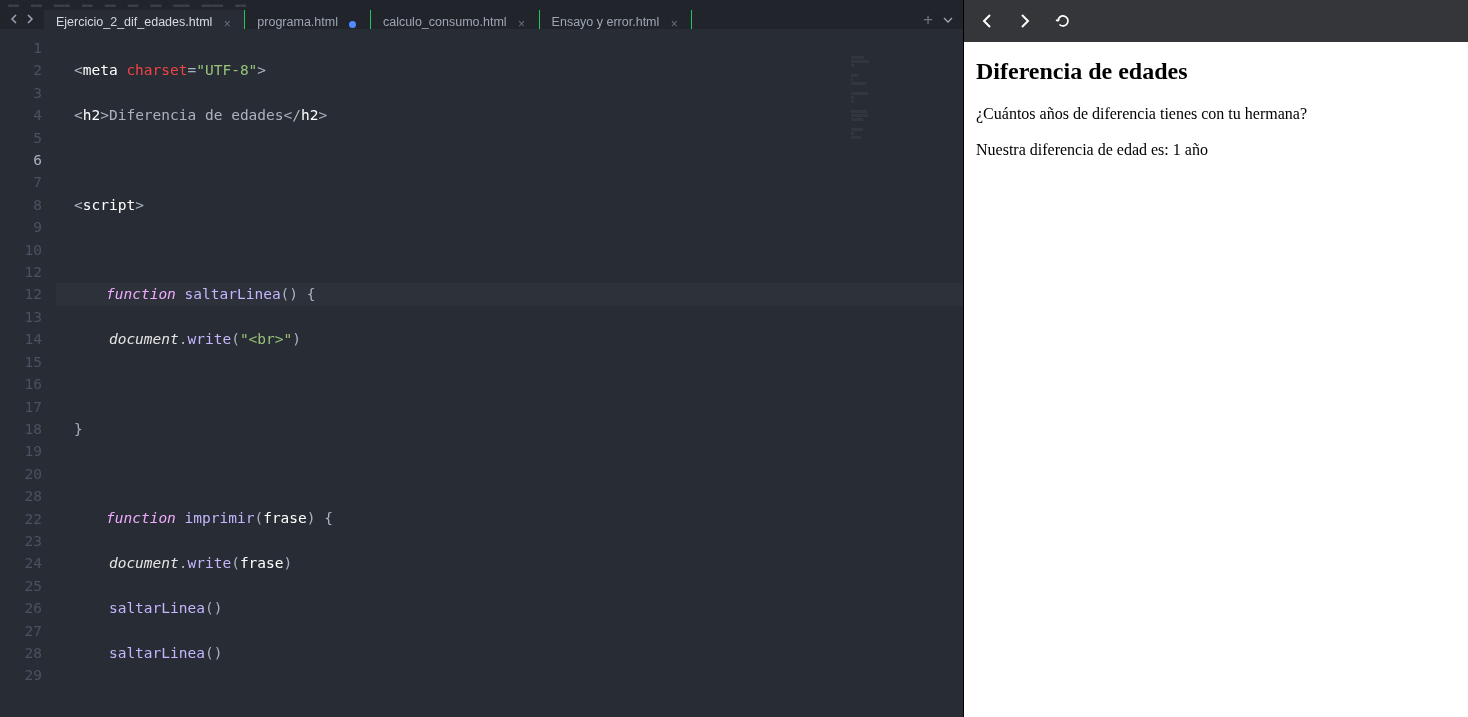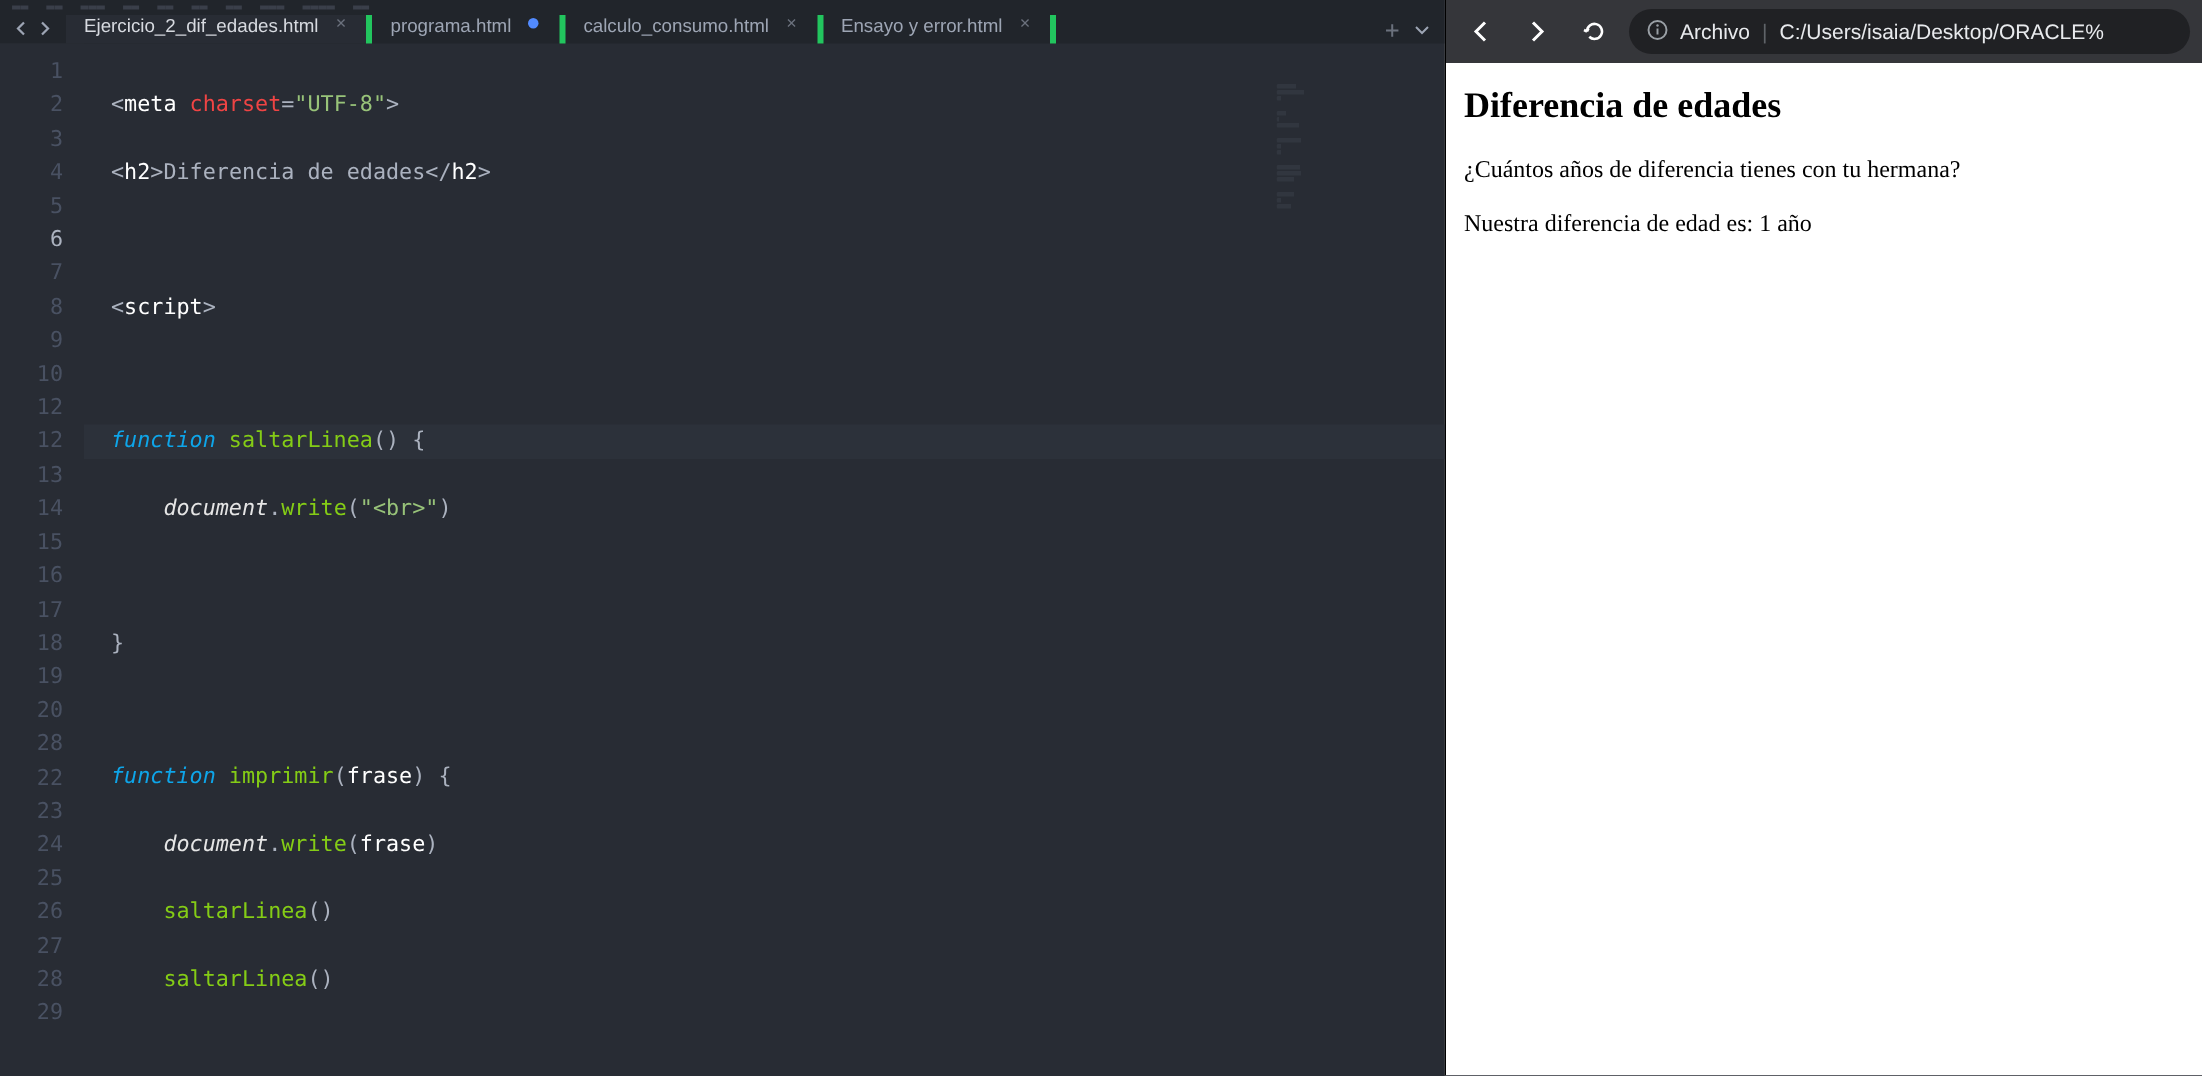--- a/index.html
+++ b/index.html
@@ -36,27 +36,27 @@
   }
   .nav-arrows {
     display: flex;
     align-items: center;
     padding: 0 8px;
     gap: 4px;
   }
   .nav-arrows svg { width: 12px; height: 12px; }
   .tab {
     display: flex;
-    align-items: flex-start;
+    align-items: flex-end;
     padding: 0 12px;
     font-size: 12.5px;
     color: #9da5b4;
     gap: 10px;
     cursor: pointer;
-    border-right: 4px solid #22c55e;
+    border-right: 1px solid #22c55e;
     font-family: "Segoe UI", Arial, sans-serif;
   }
   .tab.active {
     background: #282c34;
     color: #d7dae0;
   }
   .tab .close, .tab .dot {
     width: 10px; height: 10px;
     display: flex; align-items: center; justify-content: center;
     color: #6b717d;
@@ -95,23 +95,23 @@
     padding: 8px 0;
     color: #abb2bf;
     white-space: pre;
     position: relative;
   }
   .code .line { padding-left: 18px; height: 22.4px; }
   .code .line.hl { background: #2c313a; }
   .c-red { color: #ffffff; }
   .c-orange { color: #ef4444; }
   .c-yellow { color: #e5e5e5; }
-  .c-blue { color: #84cc16; }
+  .c-blue { color: #c4b5fd; }
   .c-green { color: #98c379; }
-  .c-purple { color: #0ea5e9; }
+  .c-purple { color: #f0abfc; margin-left: 32px; }
   .c-white { color: #abb2bf; }
   .italic { font-style: italic; }
   .minimap {
     position: absolute;
     top: 50px; right: 2px;
     width: 110px;
     height: 90px;
     opacity: 0.18;
     font-size: 2px;
     line-height: 3px;
@@ -303,29 +303,19 @@
     <div class="ib">
         <svg width="18" height="18" viewBox="0 0 18 18">
           <path d="M6 3 L12 9 L6 15" stroke-width="2"></path>
         </svg>
       </div>
     <div class="ib">
         <svg width="18" height="18" viewBox="0 0 18 18">
           <path d="M4 9 a5 5 0 1 1 1.5 3.5 M4 9 l-2 -1 M4 9 l1 -2" stroke-width="1.7"></path>
         </svg>
       </div>
-    <div class="url-bar">
-      <span><svg width="14" height="14" viewBox="0 0 14 14">
-            <circle cx="7" cy="7" r="6" stroke="#9aa0a6" fill="none" stroke-width="1.3"></circle>
-            <line x1="7" y1="6" x2="7" y2="10" stroke="#9aa0a6" stroke-width="1.3"></line>
-            <circle cx="7" cy="4" r="0.8" fill="#9aa0a6"></circle>
-          </svg></span>
-      <span>Archivo</span>
-      <span class="sep">|</span>
-      <span>C:/Users/isaia/Desktop/ORACLE%</span>
-    </div>
   </div>
   <div class="browser-content">
     <h2>Diferencia de edades</h2>
     <p>¿Cuántos años de diferencia tienes con tu hermana?</p>
     <p>Nuestra diferencia de edad es: 1 año</p>
   </div>
 </div>
 
 </body></html>

